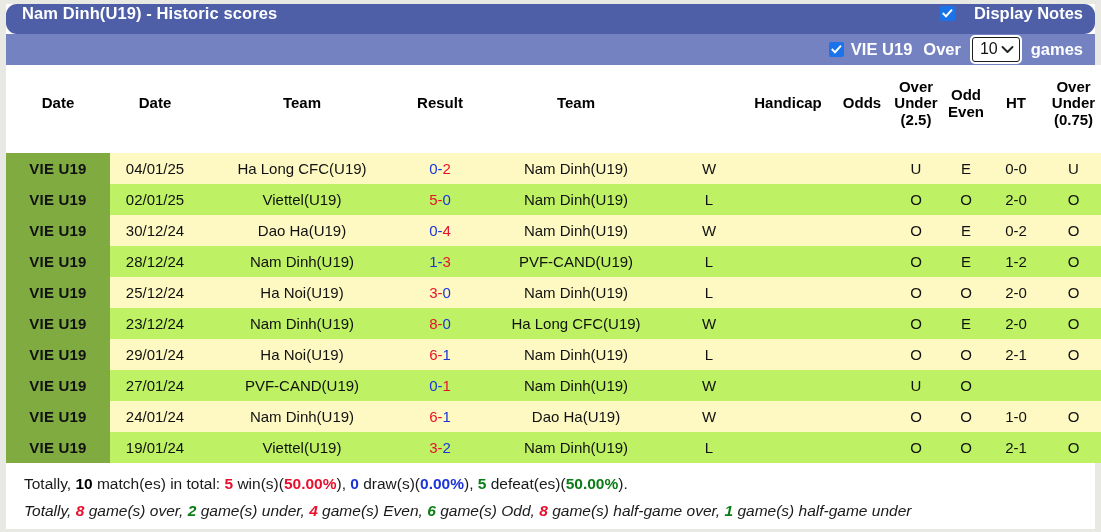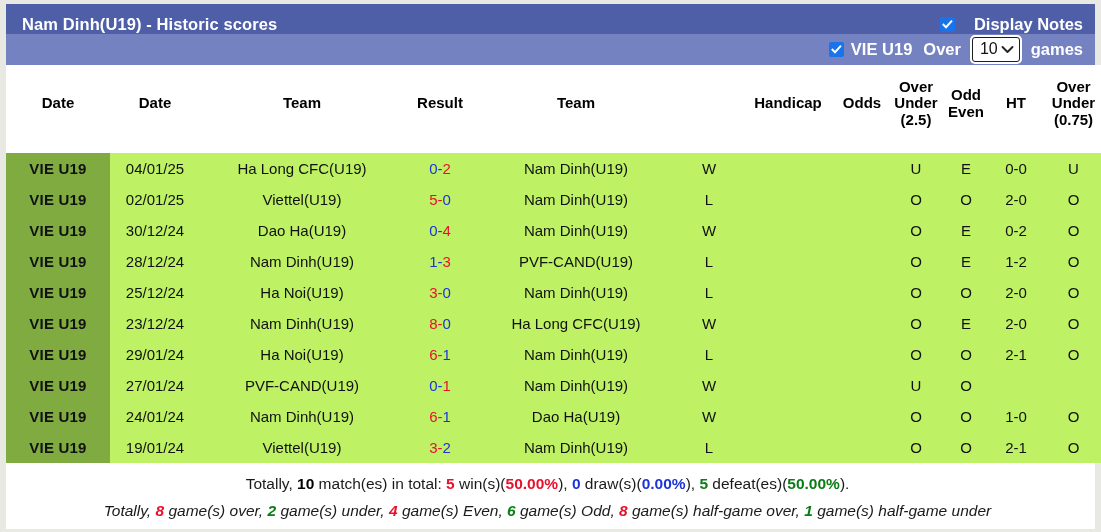--- a/index.html
+++ b/index.html
@@ -27,24 +27,25 @@
     box-sizing: border-box;
     display: flex;
     flex-direction: column;
   }
 
   
   .titlebar {
     background: #4e5ea7;
     height: 36px;
     display: flex;
-    align-items: flex-end;
+    align-items: flex-start;
     justify-content: space-between;
     padding: 0 12px 0 16px;
     box-sizing: border-box;
+    border-radius: 11px;
   }
   .title-text {
     color: #ffffff;
     font-size: 16.5px;
     font-weight: bold;
     letter-spacing: 0.1px;
     white-space: nowrap;
   }
   .titlebar-right {
     display: flex;
@@ -135,21 +136,21 @@
   }
   table.hist td {
     font-size: 15px;
     color: #111111;
     text-align: center;
     vertical-align: middle;
     height: 31px;
     padding: 0 2px;
     white-space: nowrap;
   }
-  tr.r-odd td { background: #bef264; }
+  tr.r-odd td { background: #fef9c3; }
   tr.r-even td { background: #bef264; }
 
   td.c-match {
     background: #7fab41 !important;
     color: #ffffff;
     font-weight: bold;
     font-size: 14.5px;
     letter-spacing: 0.2px;
   }
 
@@ -174,23 +175,22 @@
   .t-green { color: #108a1b; }
   .num-red  { color: #e8112d; }
   .num-blue { color: #1d35d8; }
 
   .m-red   { color: #e8112d; font-size: 15px; }
   .m-green { color: #108a1b; font-size: 15px; }
 
   
   .footer {
     background: #ffffff;
-    padding: 7px 8px 2px 0;
+    padding: 7px 8px 2px 16px;
     flex: 1;
-    text-align: center;
   }
   .foot-line {
     font-size: 15.5px;
     color: #1a1a1a;
     line-height: 1.1;
     padding: 5px 0 8px 2px;
     white-space: nowrap;
   }
   .foot-line + .foot-line { padding-top: 2px; font-style: italic; }
   .b-blk  { font-weight: bold; color: #000000; }

